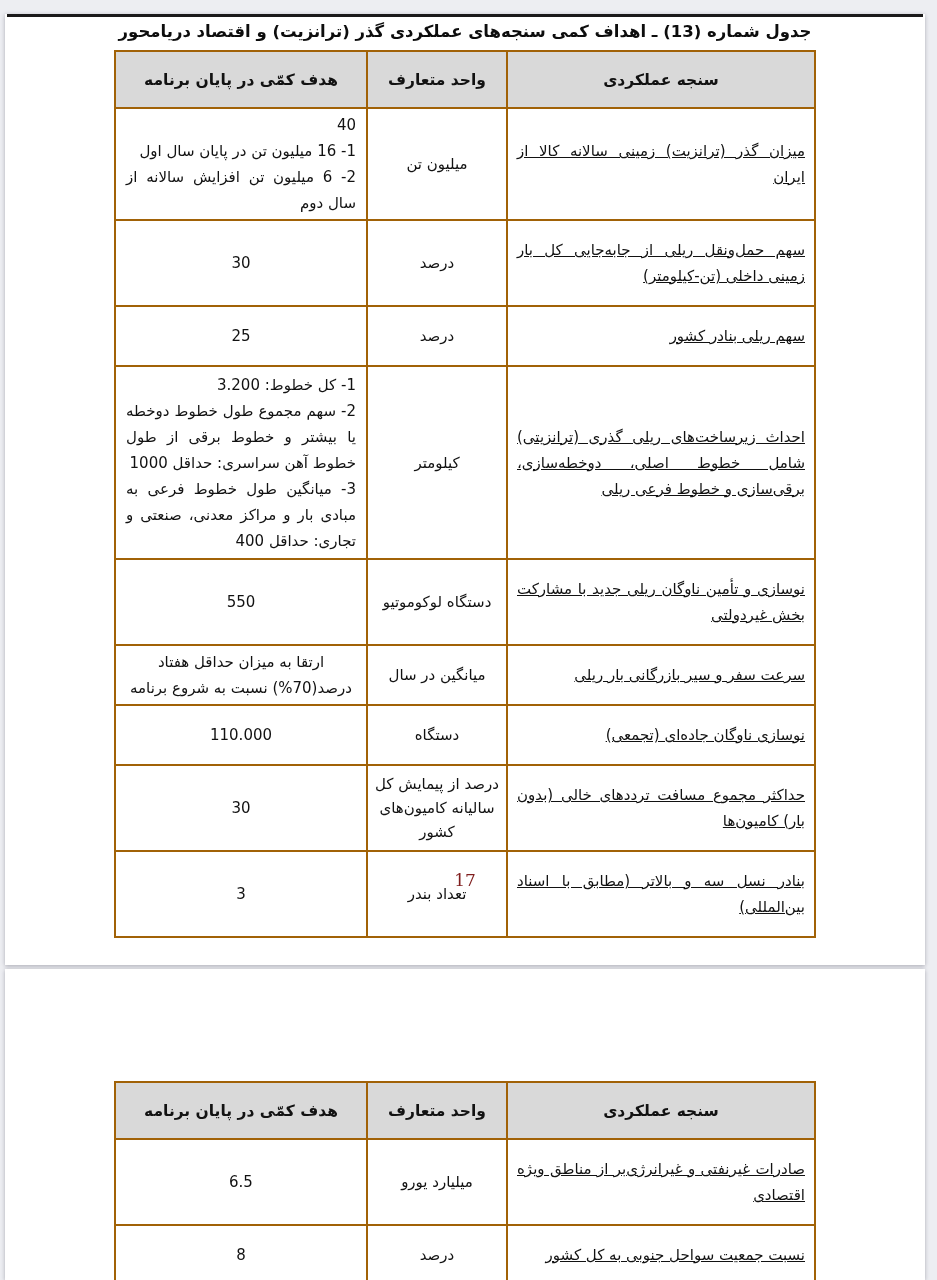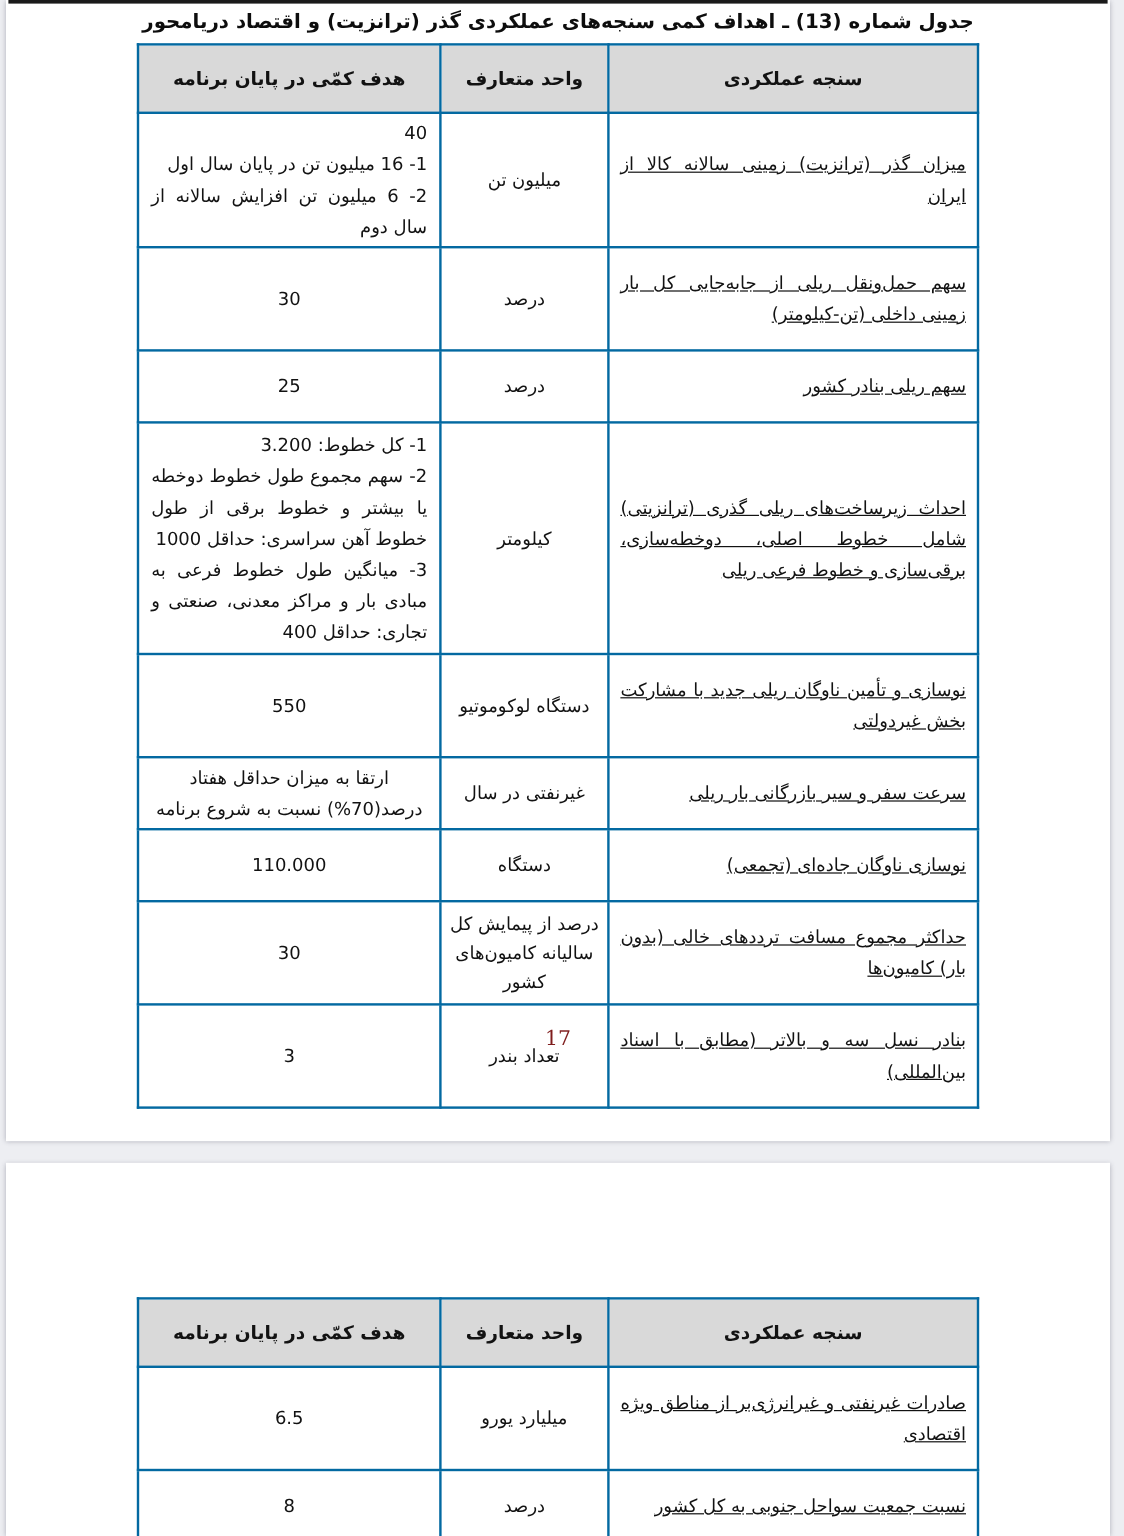--- a/index.html
+++ b/index.html
@@ -8,21 +8,21 @@
     background:#edeef2;
     font-family:"DejaVu Sans",sans-serif;
     position:relative;
     color:#111;
   }
   .page{
     position:absolute;
     background:#ffffff;
     box-shadow:0 1px 4px rgba(50,50,70,.35);
   }
-  .page1{left:5px;top:0;width:920px;height:951px}
+  .page1{left:5px;top:14px;width:920px;height:951px}
   .page2{left:5px;top:969px;width:920px;height:311px}
   .top-rule{
     position:absolute;top:0;left:2px;right:2px;
     border-top:3px solid #1a1a1a;
   }
   .doc-title{
     direction:rtl;
     text-align:center;
     font-weight:bold;
     font-size:16.5px;
@@ -34,21 +34,21 @@
     direction:rtl;
     border-collapse:collapse;
     table-layout:fixed;
     width:700px;
     margin:7px auto 0;
     font-size:15px;
     color:#121212;
   }
   table.t2{margin-top:112px}
   .gtable th,.gtable td{
-    border:2px solid #0369a1;
+    border:2px solid #a16207;
     vertical-align:middle;
     padding:2px 8px;
     overflow:hidden;
   }
   .gtable thead th{
     background:#d9d9d9;
     font-weight:bold;
     font-size:15.5px;
     text-align:center;
     height:51px;
@@ -143,21 +143,21 @@
 2- سهم مجموع طول خطوط دوخطه یا بیشتر و خطوط برقی از طول خطوط آهن سراسری: حداقل 1000
 3- میانگین طول خطوط فرعی به مبادی بار و مراکز معدنی، صنعتی و تجاری: حداقل 400</td>
         </tr>
         <tr class="h54">
           <td class="metric">نوسازی و تأمین ناوگان ریلی جدید با مشارکت بخش غیردولتی</td>
           <td class="unit">دستگاه لوکوموتیو</td>
           <td class="target">550</td>
         </tr>
         <tr class="h58">
           <td class="metric">سرعت سفر و سیر بازرگانی بار ریلی</td>
-          <td class="unit">غیرنفتی در سال</td>
+          <td class="unit">میانگین در سال</td>
           <td class="target">ارتقا به میزان حداقل هفتاد درصد(70%) نسبت به شروع برنامه</td>
         </tr>
         <tr class="h29">
           <td class="metric">نوسازی ناوگان جاده‌ای (تجمعی)</td>
           <td class="unit">دستگاه</td>
           <td class="target">110.000</td>
         </tr>
         <tr class="h78">
           <td class="metric">حداکثر مجموع مسافت ترددهای خالی (بدون بار) کامیون‌ها</td>
           <td class="unit">درصد از پیمایش کل سالیانه کامیون‌های کشور</td>

